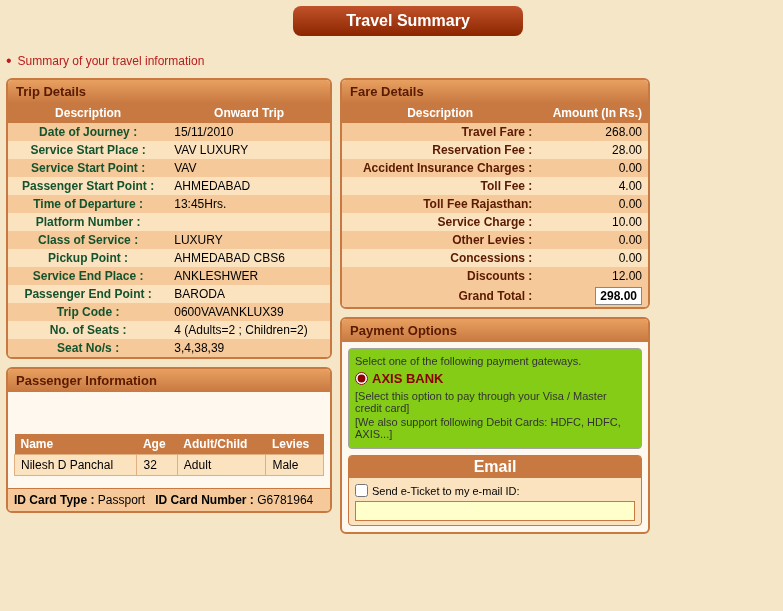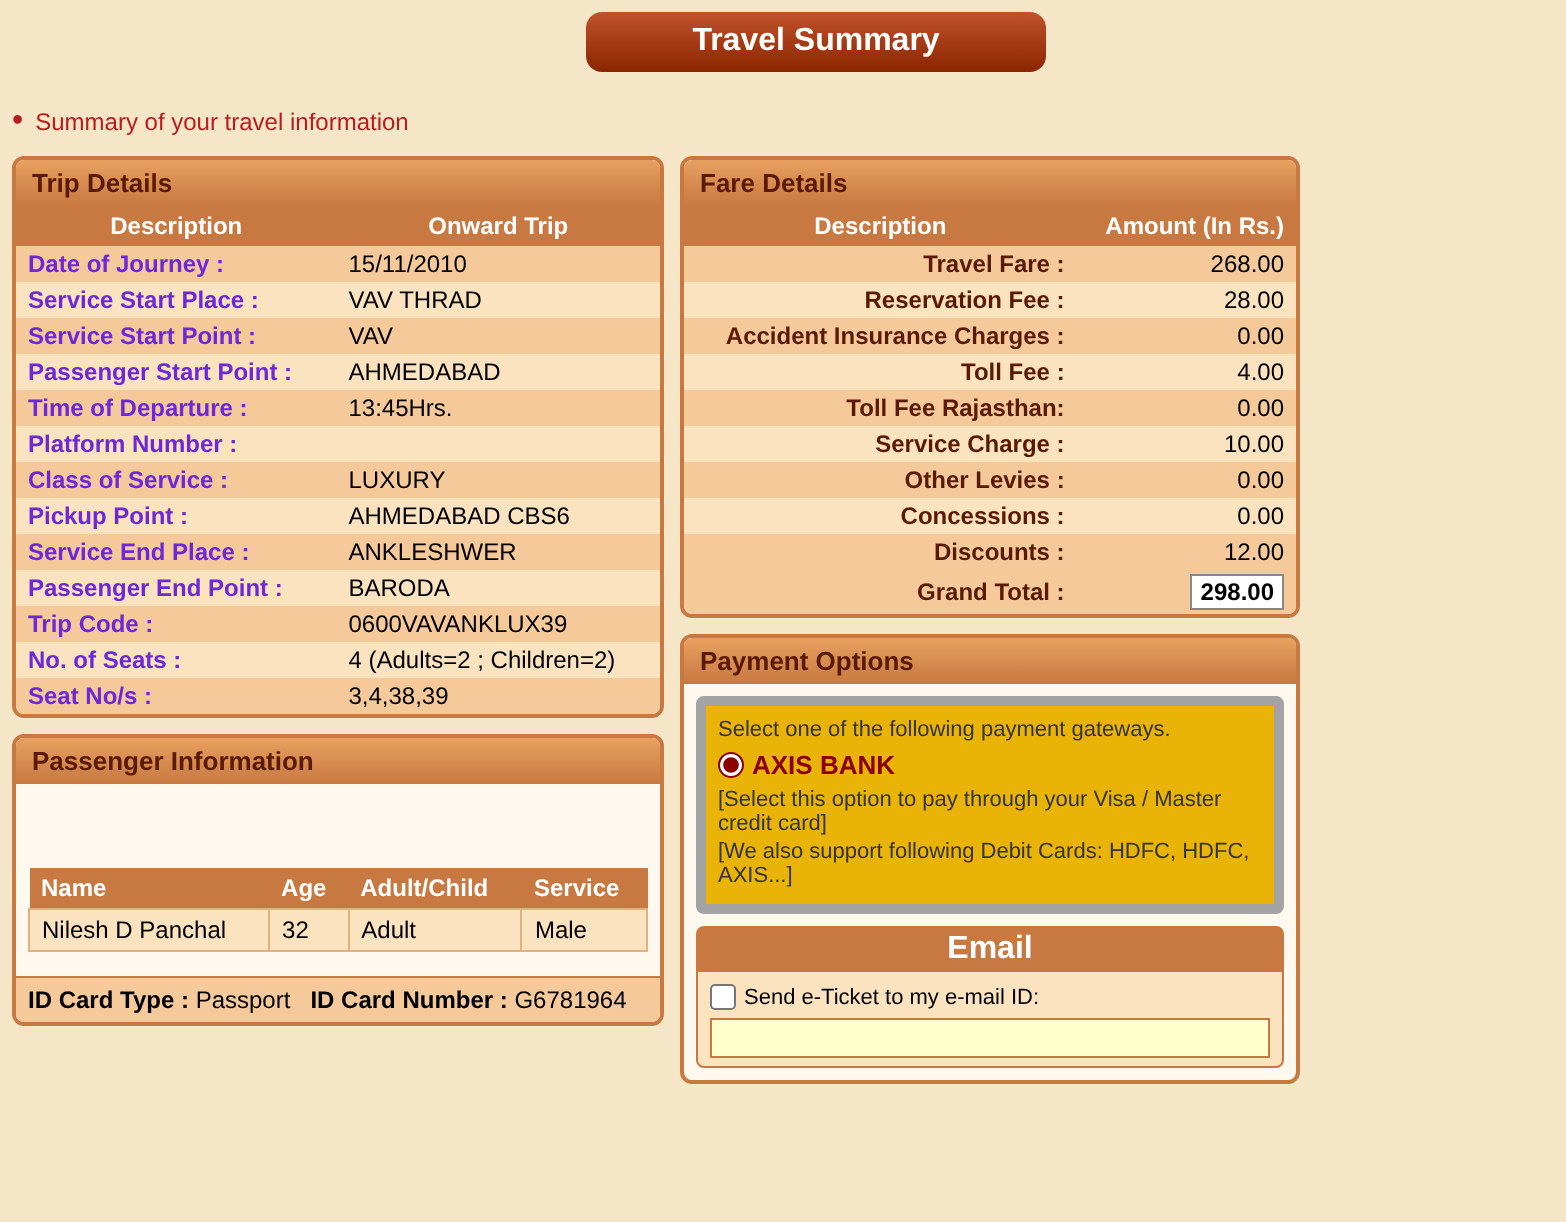--- a/index.html
+++ b/index.html
@@ -88,22 +88,22 @@
       font-size: 12px;
     }
     .trip-table tbody tr:nth-child(odd) td {
       background: #f5c99a;
     }
     .trip-table tbody tr:nth-child(even) td {
       background: #fce3c0;
     }
     .trip-table tbody tr td:first-child {
       font-weight: bold;
-      text-align: left;
-      color: #6d28d9;
+      text-align: center;
+      color: #14532d;
       white-space: nowrap;
     }
     .trip-table tbody tr td:last-child {
       text-align: left;
     }
     
     .fare-table {
       width: 100%;
       border-collapse: collapse;
     }
@@ -175,24 +175,24 @@
       padding: 4px 6px;
       font-size: 12px;
       border-top: 1px solid #c87941;
     }
     .id-label { font-weight: bold; }
     
     .payment-inner {
       padding: 6px;
     }
     .payment-gateway-box {
-      border: 5px solid #a3a3a3;
+      border: 1px solid #a3a3a3;
       border-radius: 4px;
       padding: 6px;
-      background: #eab308;
+      background: #84cc16;
       margin-bottom: 6px;
     }
     .gateway-label {
       font-size: 11px;
       color: #333;
       margin-bottom: 4px;
     }
     .gateway-option {
       display: flex;
       align-items: center;
@@ -268,21 +268,21 @@
               <th>Onward Trip</th>
             </tr>
           </thead>
           <tbody id="trip-tbody">
               <tr>
                 <td>Date of Journey :</td>
                 <td>15/11/2010</td>
               </tr>
               <tr>
                 <td>Service Start Place :</td>
-                <td>VAV THRAD</td>
+                <td>VAV LUXURY</td>
               </tr>
               <tr>
                 <td>Service Start Point :</td>
                 <td>VAV</td>
               </tr>
               <tr>
                 <td>Passenger Start Point :</td>
                 <td>AHMEDABAD</td>
               </tr>
               <tr>
@@ -327,21 +327,21 @@
 
       <div class="section-box">
         <div class="section-title">Passenger Information</div>
         <div class="pass-inner">
           <table class="pass-table">
             <thead>
               <tr id="pass-header">
                   <th>Name</th>
                   <th>Age</th>
                   <th>Adult/Child</th>
-                  <th>Service</th>
+                  <th>Levies</th>
                 </tr>
             </thead>
             <tbody id="pass-tbody">
                 <tr>
                   <td>Nilesh D Panchal</td>
                   <td>32</td>
                   <td>Adult</td>
                   <td>Male</td>
                 </tr>
               </tbody>

